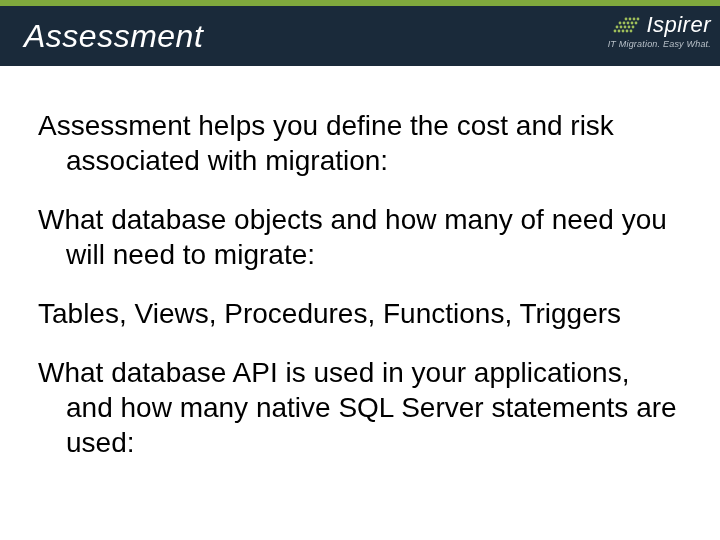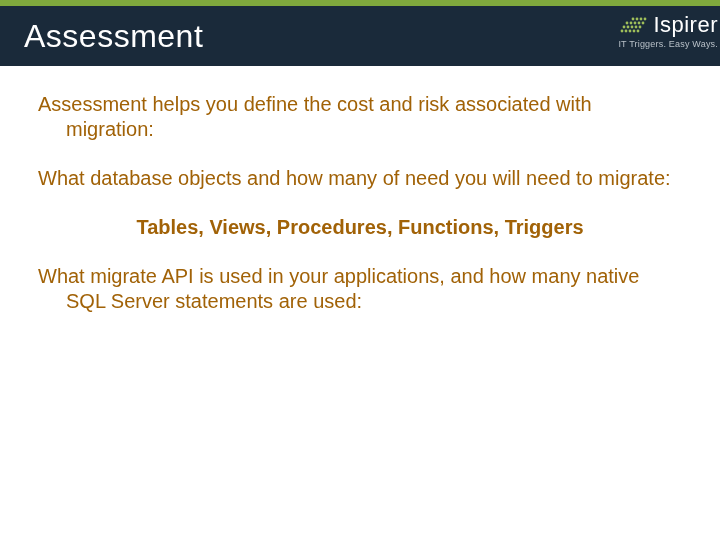--- a/index.html
+++ b/index.html
@@ -1,29 +1,29 @@
 <!DOCTYPE html>
 <html><head>
 <meta charset="utf-8">
 <style>
   * { margin: 0; padding: 0; box-sizing: border-box; }
   html, body { width: 720px; height: 540px; font-family: Arial, Helvetica, sans-serif; background: #fff; overflow: hidden; }
   .slide { width: 720px; height: 540px; position: relative; background: #fff; }
   .topbar { height: 6px; background: #7fa93d; width: 100%; }
-  .header { height: 60px; background: #1a2a3a; position: relative; display: flex; align-items: center; }
+  .header { height: 60px; background: #1a2a3a; position: relative; display: flex; align-items: center; font-style: italic; }
   .title { color: #fff; font-size: 32px; font-weight: 400; padding-left: 24px; letter-spacing: 0.5px; }
-  .logo { position: absolute; right: 2px; top: 6px; text-align: right; }
+  .logo { position: absolute; right: 9px; top: 6px; text-align: right; }
   .logo-main { display: flex; align-items: center; justify-content: flex-end; gap: 6px; }
   .logo-dots { width: 28px; height: 20px; position: relative; }
   .logo-dots svg { width: 28px; height: 20px; }
   .logo-text { color: #fff; font-size: 22px; font-weight: 400; letter-spacing: 0.5px; }
   .logo-sub { color: #b8c0c8; font-size: 9px; margin-top: 1px; letter-spacing: 0.2px; }
   .content { padding: 26px 38px 0 38px; }
-  .para { font-size: 20px; color: #a16207; line-height: 1.25; margin-bottom: 24px; }
-  .bold { font-weight: 700; text-align: center; }
+  .para { font-size: 28px; color: #000000; line-height: 1.25; margin-bottom: 24px; margin-top: 16px; }
+  .bold { font-weight: 400; }
   
   .hang { padding-left: 28px; text-indent: -28px; }
 </style>
 </head>
 <body>
 <div class="slide">
   <div class="topbar"></div>
   <div class="header">
     <div class="title">Assessment</div>
     <div class="logo">
@@ -48,23 +48,23 @@
                 <circle cx="24" cy="8" r="1.4"></circle>
               <circle cx="14" cy="4" r="1.4"></circle>
                 <circle cx="18" cy="4" r="1.4"></circle>
                 <circle cx="22" cy="4" r="1.4"></circle>
                 <circle cx="26" cy="4" r="1.4"></circle>
             </g>
           </svg>
         </span>
         <span class="logo-text">Ispirer</span>
       </div>
-      <div class="logo-sub">IT Triggers. Easy Ways.</div>
+      <div class="logo-sub">IT Migration. Easy What.</div>
     </div>
   </div>
 
   <div class="content">
     <p class="para hang">Assessment helps you define the cost and risk associated with migration:</p>
     <p class="para hang">What database objects and how many of need you will need to migrate:</p>
     <p class="para hang bold">Tables, Views, Procedures, Functions, Triggers</p>
-    <p class="para hang">What migrate API is used in your applications, and how many native SQL Server statements are used:</p>
+    <p class="para hang">What database API is used in your applications, and how many native SQL Server statements are used:</p>
   </div>
 </div>
 
 </body></html>

